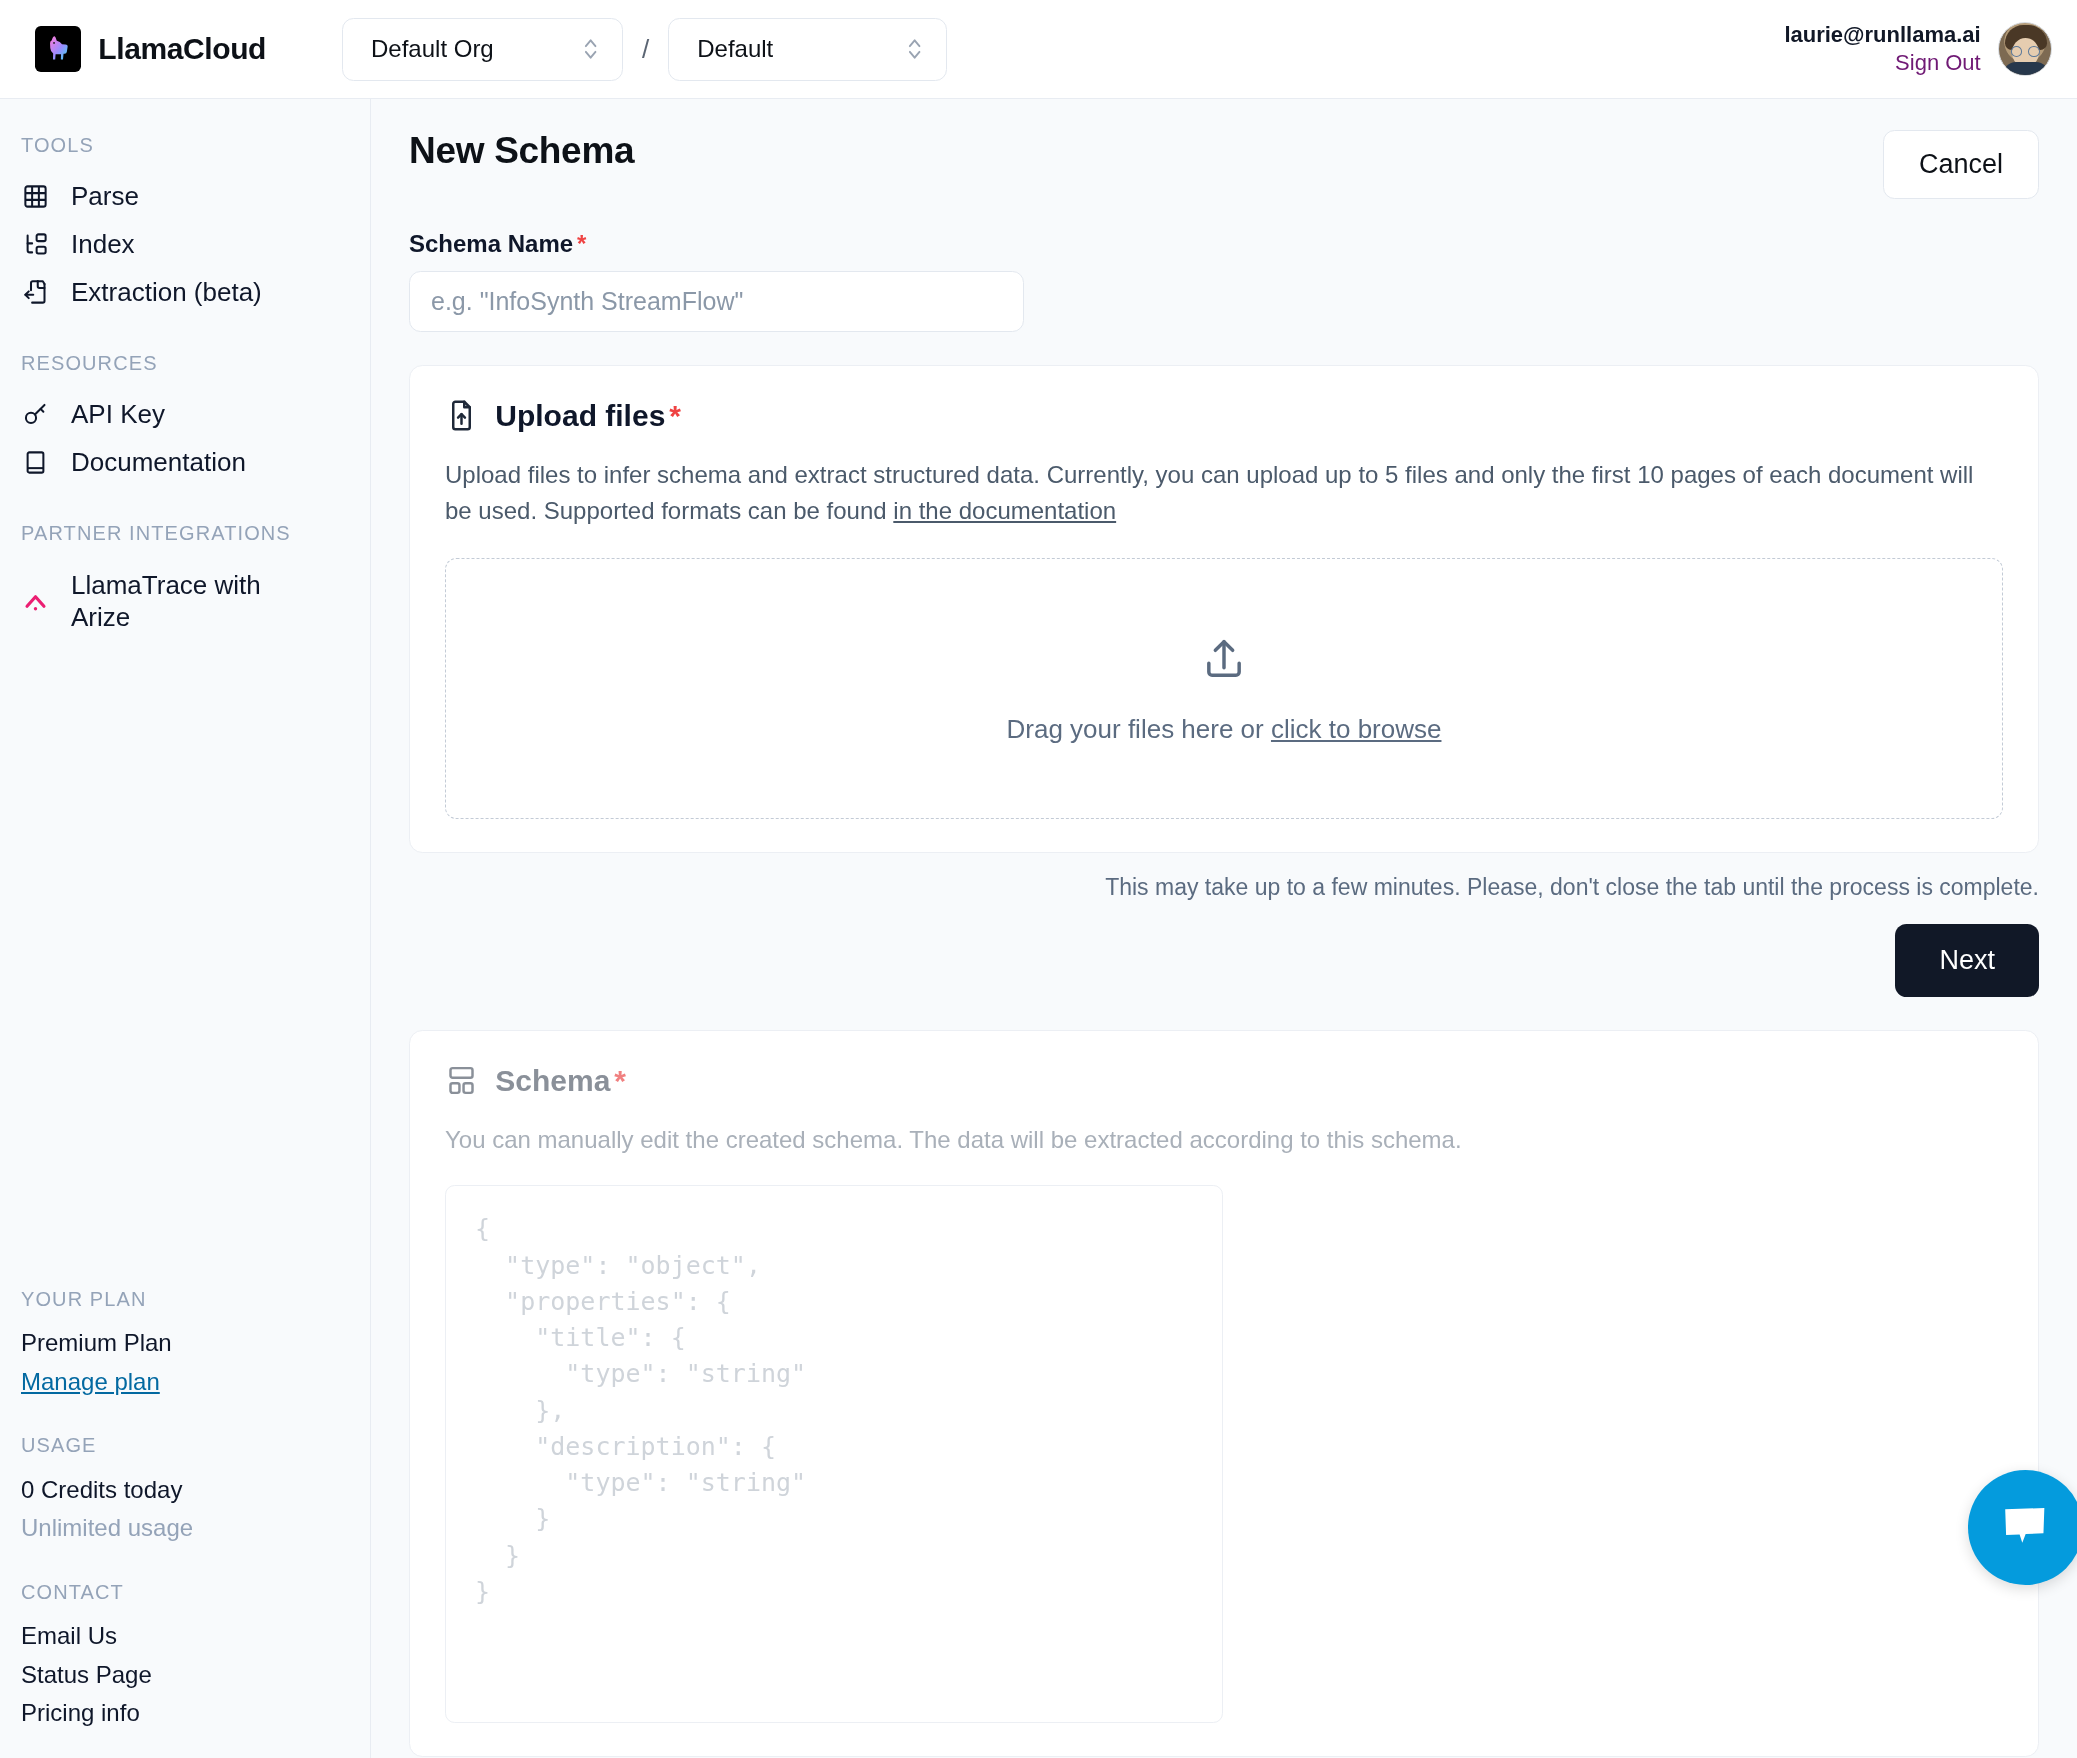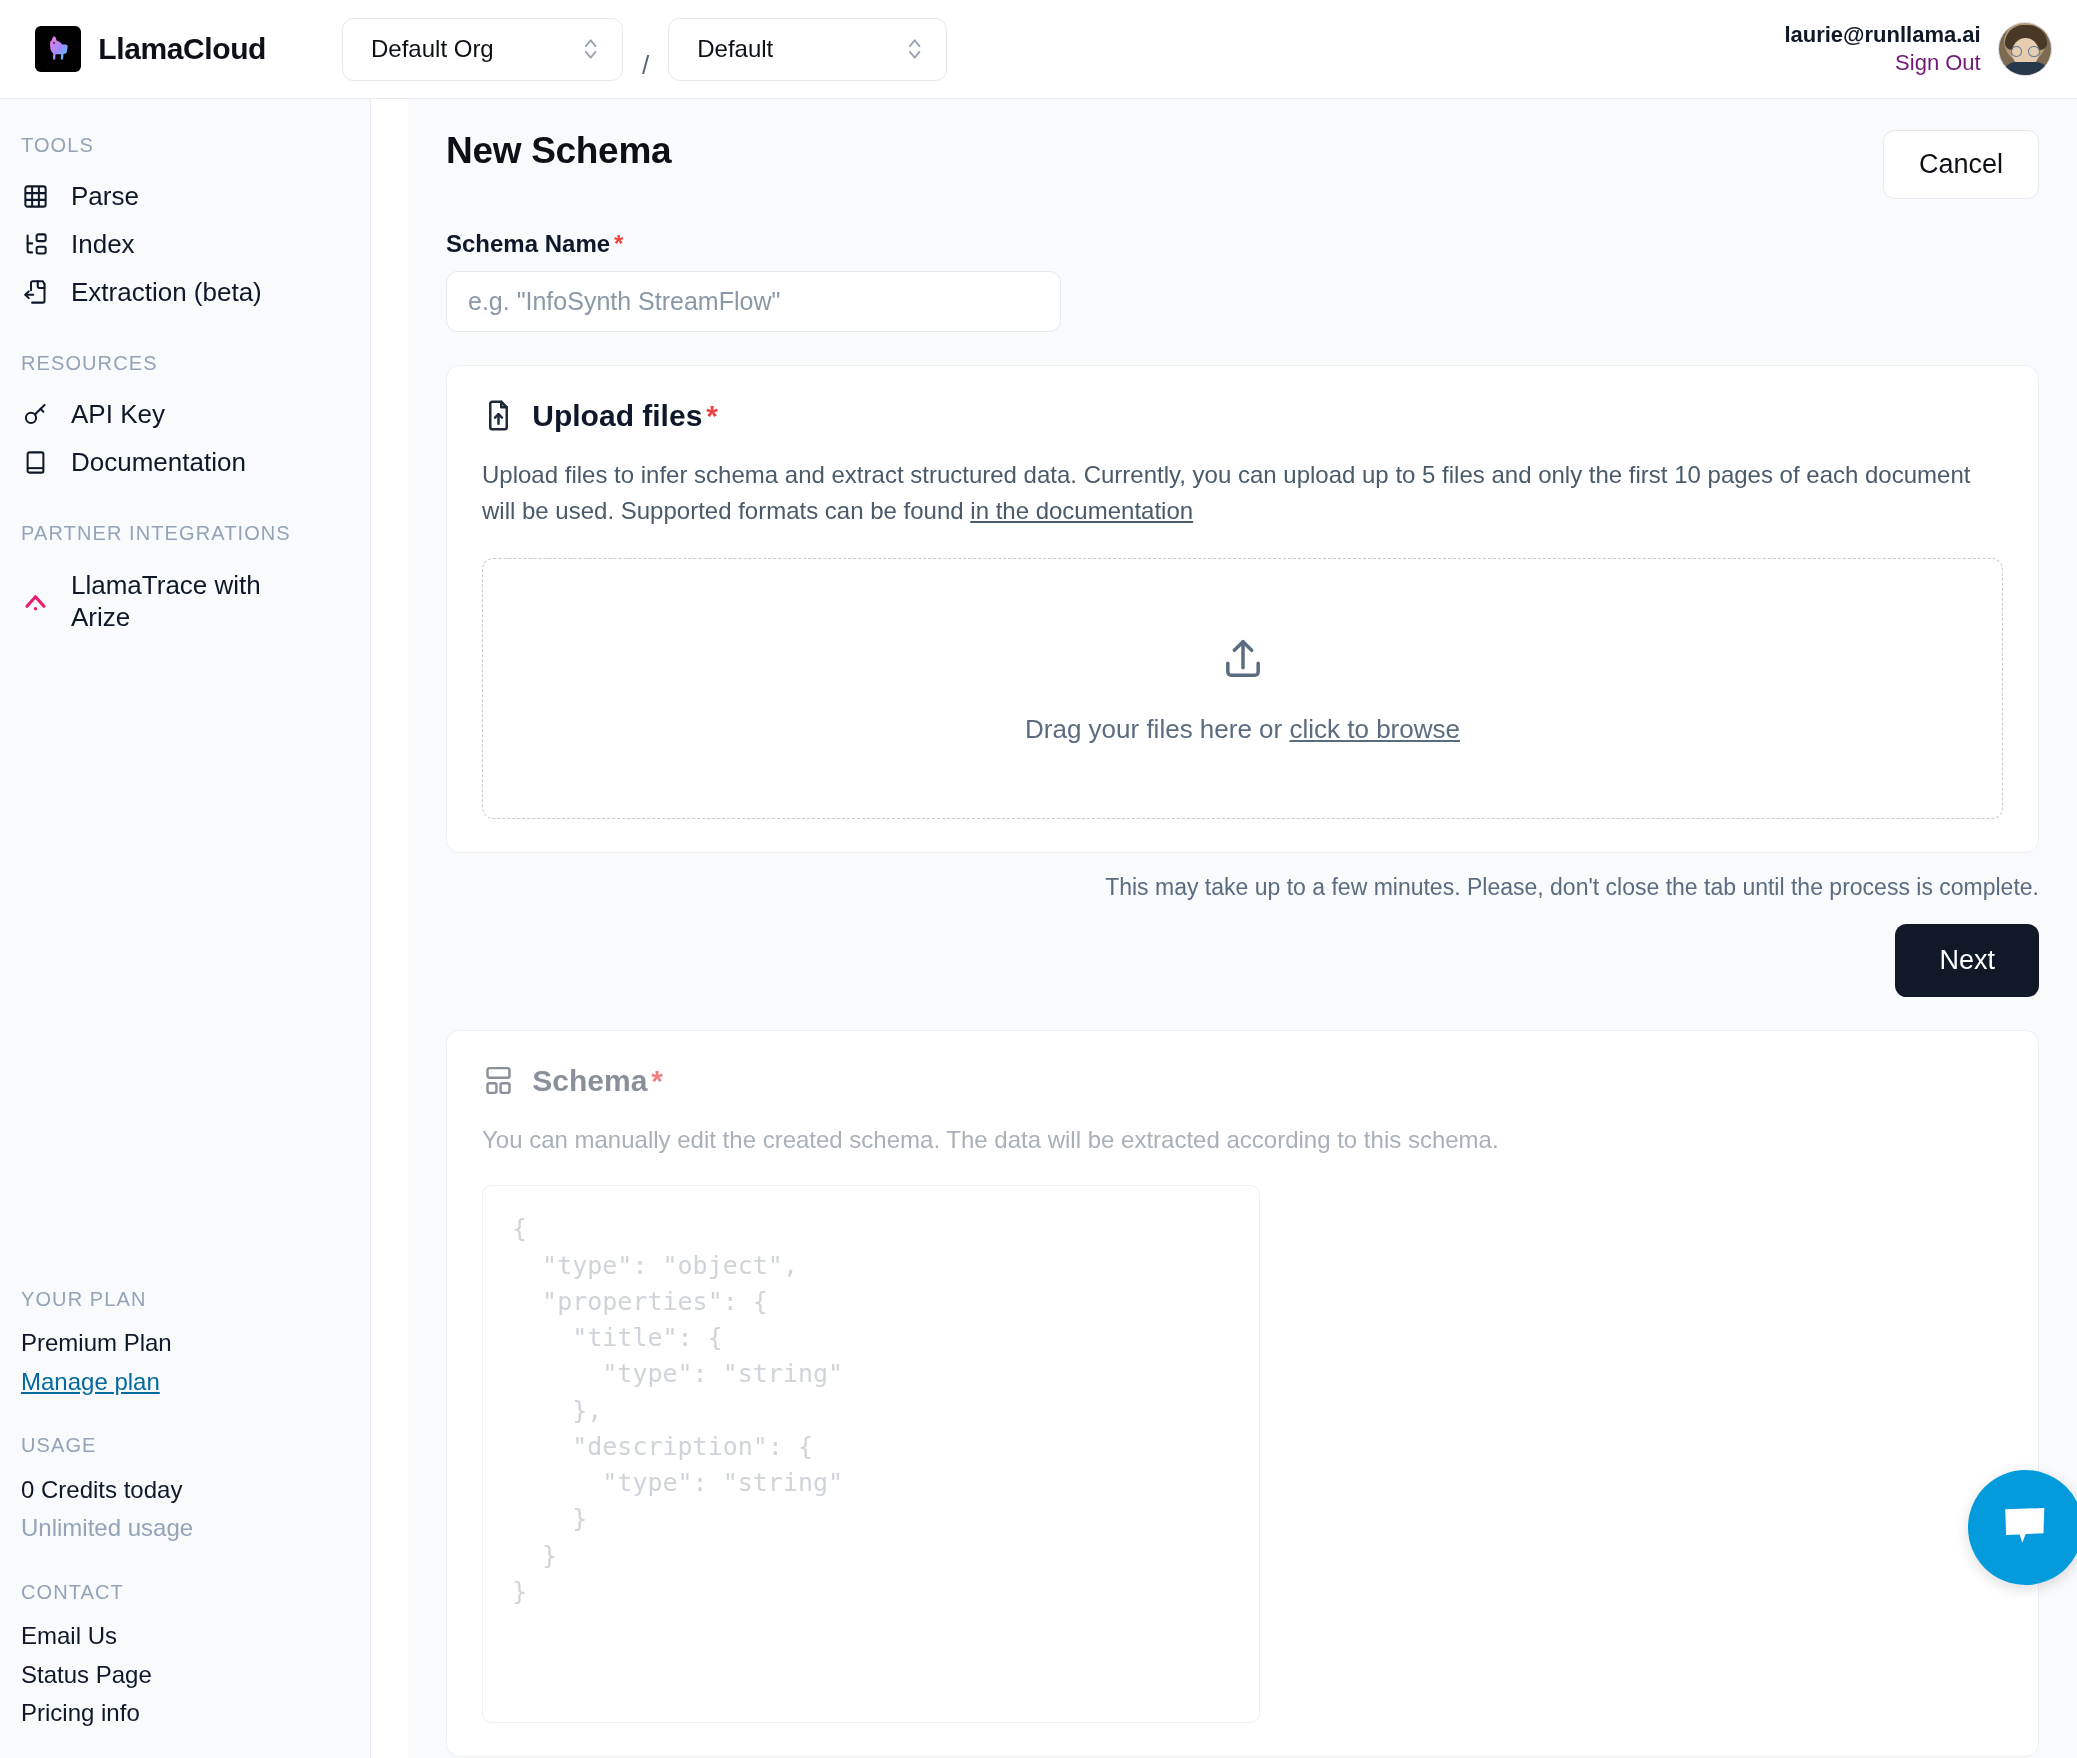--- a/index.html
+++ b/index.html
@@ -24,21 +24,21 @@
     padding: 0 25px 0 35px;
     position: relative;
   }
   .brand { display: flex; align-items: center; gap: 17.3px; width: 284px; text-align: right; }
   .brand-logo {
     width: 46px; height: 46px; border-radius: 5.8px; background: #000;
     display: flex; align-items: center; justify-content: center;
   }
   .brand-name { font-size: 30px; font-weight: 700; letter-spacing: -0.4px; color: #0d1117; }
 
-  .org-selects { display: flex; align-items: flex-end; gap: 19px; margin-left: 23px; }
+  .org-selects { display: flex; align-items: center; gap: 19px; margin-left: 23px; }
   .select-box {
     position: relative;
     height: 63px;
     border: 1px solid #e3e8ef;
     border-radius: 11.5px;
     background: #fff;
     display: flex; align-items: center;
     padding: 0 56px 0 28px;
     font-size: 24px;
     color: #0d1117;
@@ -63,21 +63,21 @@
     background: radial-gradient(circle at 50% 36%, #d8c3a6 0 30%, #b49b78 32% 48%, #7d6a52 50% 100%);
     overflow: hidden; position: relative; border: 1px solid #d7dbe0;
   }
   .avatar .hair { position:absolute; left:5.8px; top:1.9px; width:42px; height:25px; background:#4a3826; border-radius:21px 21px 7.7px 7.7px; }
   .avatar .face { position:absolute; left:13.4px; top:15.4px; width:27px; height:29px; background:#e6cdb0; border-radius:50%; }
   .avatar .g1, .avatar .g2 { position:absolute; top:23px; width:11.5px; height:10.6px; border:1.9px solid #5d7a9b; border-radius:50%; }
   .avatar .g1 { left:11.5px; } .avatar .g2 { left:29px; }
   .avatar .shirt { position:absolute; left:3.8px; bottom:0; width:46px; height:13.4px; background:#27384c; border-radius:15.4px 15.4px 0 0; }
 
   
-  .body { flex: 1; display: flex; min-height: 0; gap: 37px; }
+  .body { flex: 1; display: flex; min-height: 0; }
 
   
   .sidebar {
     width: 371px; flex: 0 0 371px;
     background: #f8fafc;
     border-right: 1px solid #e8ecf2;
     padding: 35px 0 0 0;
     display: flex; flex-direction: column;
     position: relative;
   }

